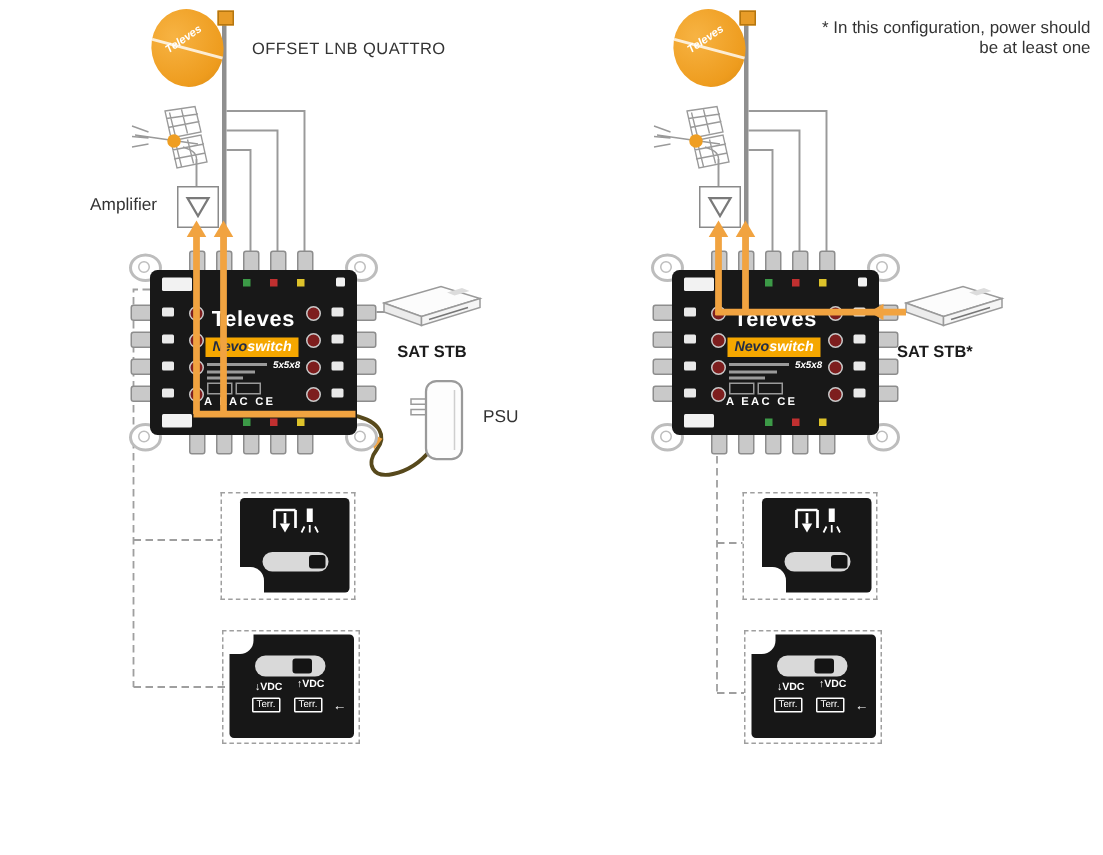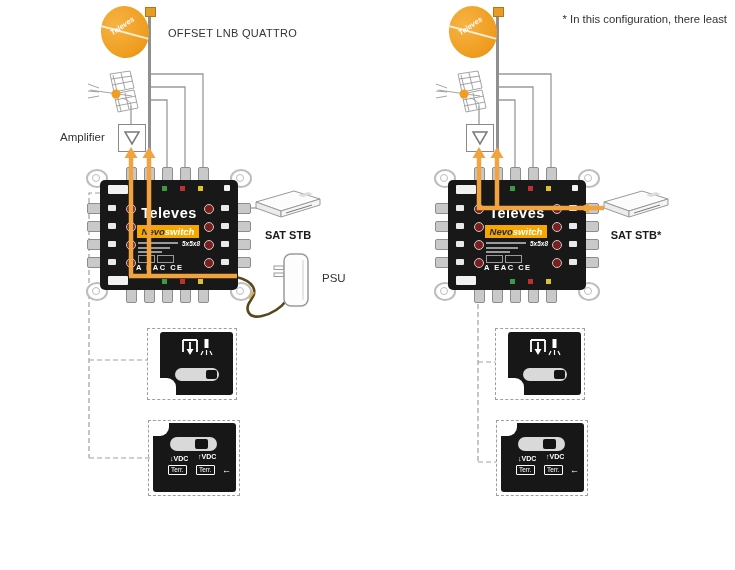--- a/index.html
+++ b/index.html
@@ -233,21 +233,22 @@
       <i class="handle" style="left:42px;top:16px;width:13px;height:10px"></i>
       <span class="vdc" style="left:17px;top:32px">↓VDC</span>
       <span class="terr" style="left:15px;top:42px">Terr.</span>
       <span class="vdc" style="left:45px;top:30px">↑VDC</span>
       <span class="terr" style="left:43px;top:42px">Terr.</span>
       <span class="ptr" style="left:69px;top:43px">←</span>
     </div>
   </div>
 
   <div class="note">
-    <div>* In this configuration, there least</div>
+    <div>* In this configuration, power should</div>
+    <div>be at least one</div>
   </div>
 
   <div class="dish" style="left:449px;top:6px">
     <span class="arm"></span>
     <span class="brand">Televes</span>
   </div>
   <div class="lnb" style="left:493px;top:7px"></div>
 
   <svg class="dev" style="left:434px;top:70px" width="56" height="46">
     <g stroke="#9a9a9a" stroke-width=".9" fill="none">
@@ -328,21 +329,21 @@
 
   <svg class="dev" style="left:598px;top:186px" width="76" height="48">
     <g stroke="#9a9a9a" stroke-width="1">
       <polygon points="6,16 44,5 70,13 31,25" fill="#fcfcfc"></polygon>
       <polygon points="6,16 6,22 31,31 31,25" fill="#ececec"></polygon>
       <polygon points="31,25 31,31 70,19 70,13" fill="#f5f5f5"></polygon>
       <polygon points="48,9 58,6 63,8 53,11" fill="#dcdcdc" stroke="none"></polygon>
       <path d="M36,27 L62,19" stroke="#777"></path>
     </g>
   </svg>
-  <div class="lbl b" style="left:598px;top:229px;width:76px;text-align:center">SAT STB*</div>
+  <div class="lbl b" style="left:598px;top:229px;width:76px;text-align:left">SAT STB*</div>
 
   <div class="dframe" style="left:495px;top:328px;width:88px;height:70px">
     <div class="dbox" style="left:12px;top:3px;width:73px;height:63px">
       <i class="notch" style="left:-1px;bottom:-1px;width:17px;height:18px;border-top-right-radius:9px"></i>
       <svg style="position:absolute;left:14px;top:4px" width="44" height="26">
         <g stroke="#fff" stroke-width="1.8" fill="none">
           <path d="M9,4 H23 M9,4 V16 M23,4 V16"></path>
           <path d="M16,6 V13"></path>
         </g>
         <polygon points="12.5,13 19.5,13 16,19" fill="#fff"></polygon>

